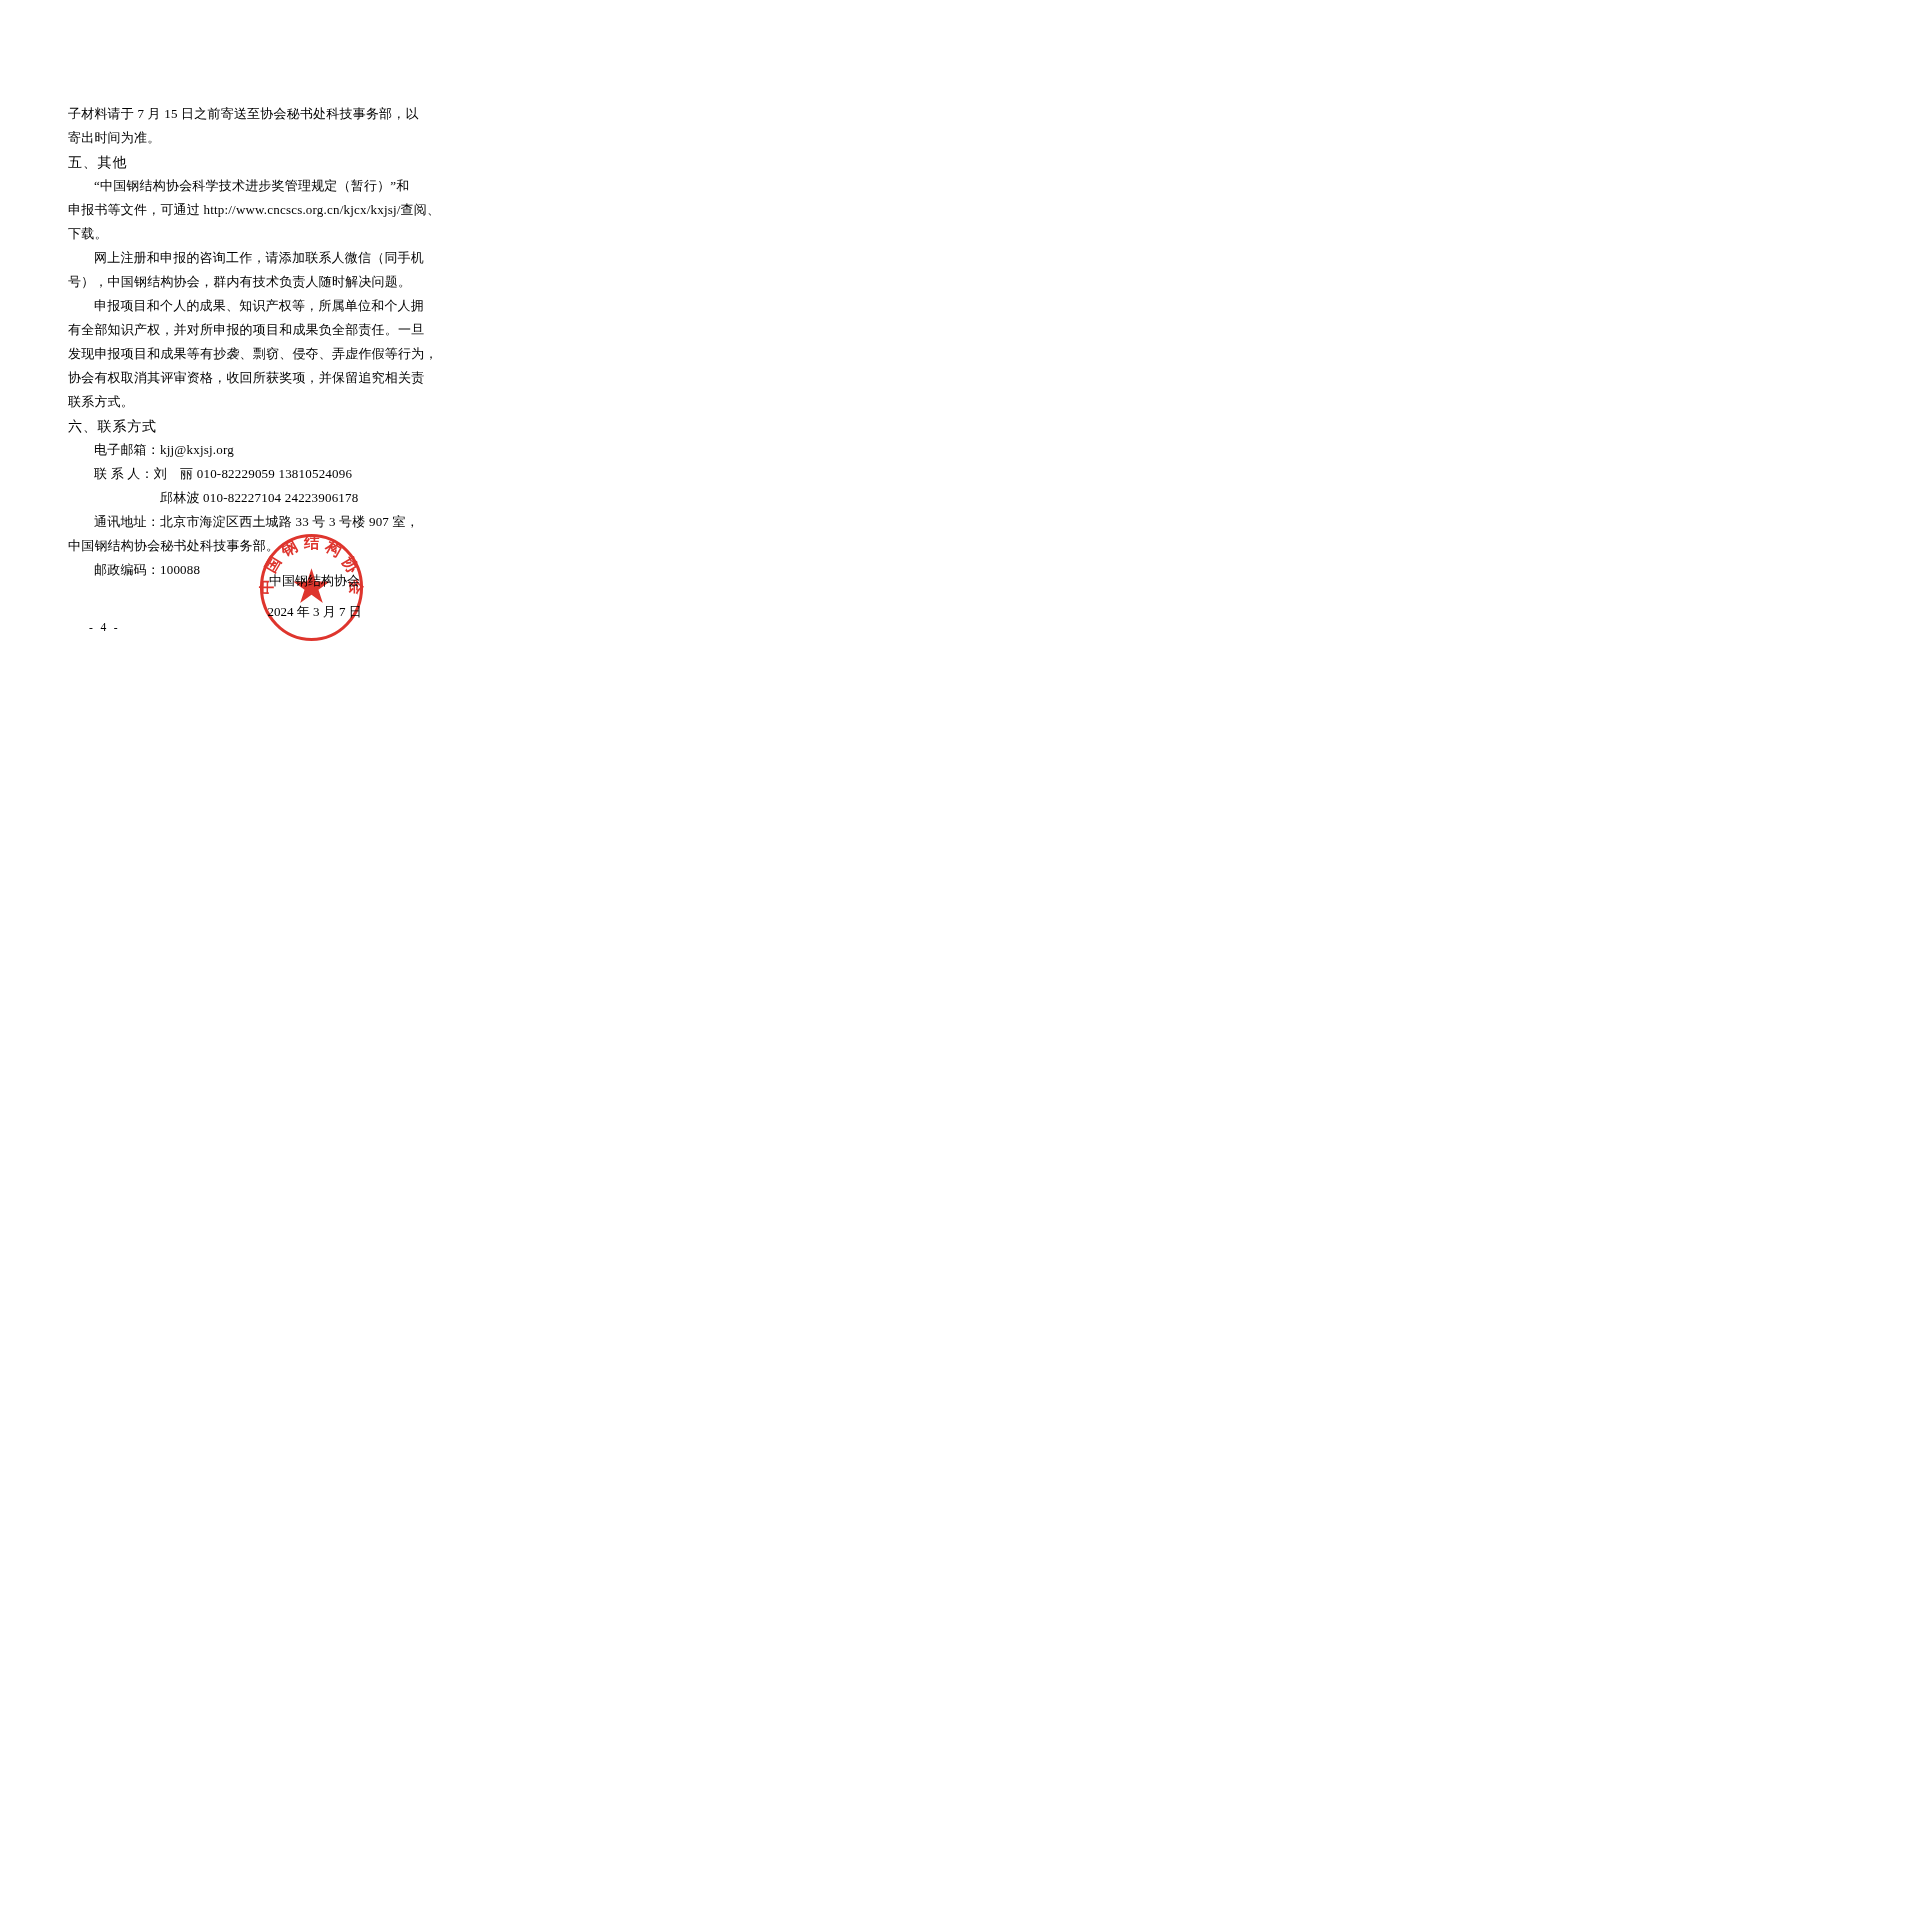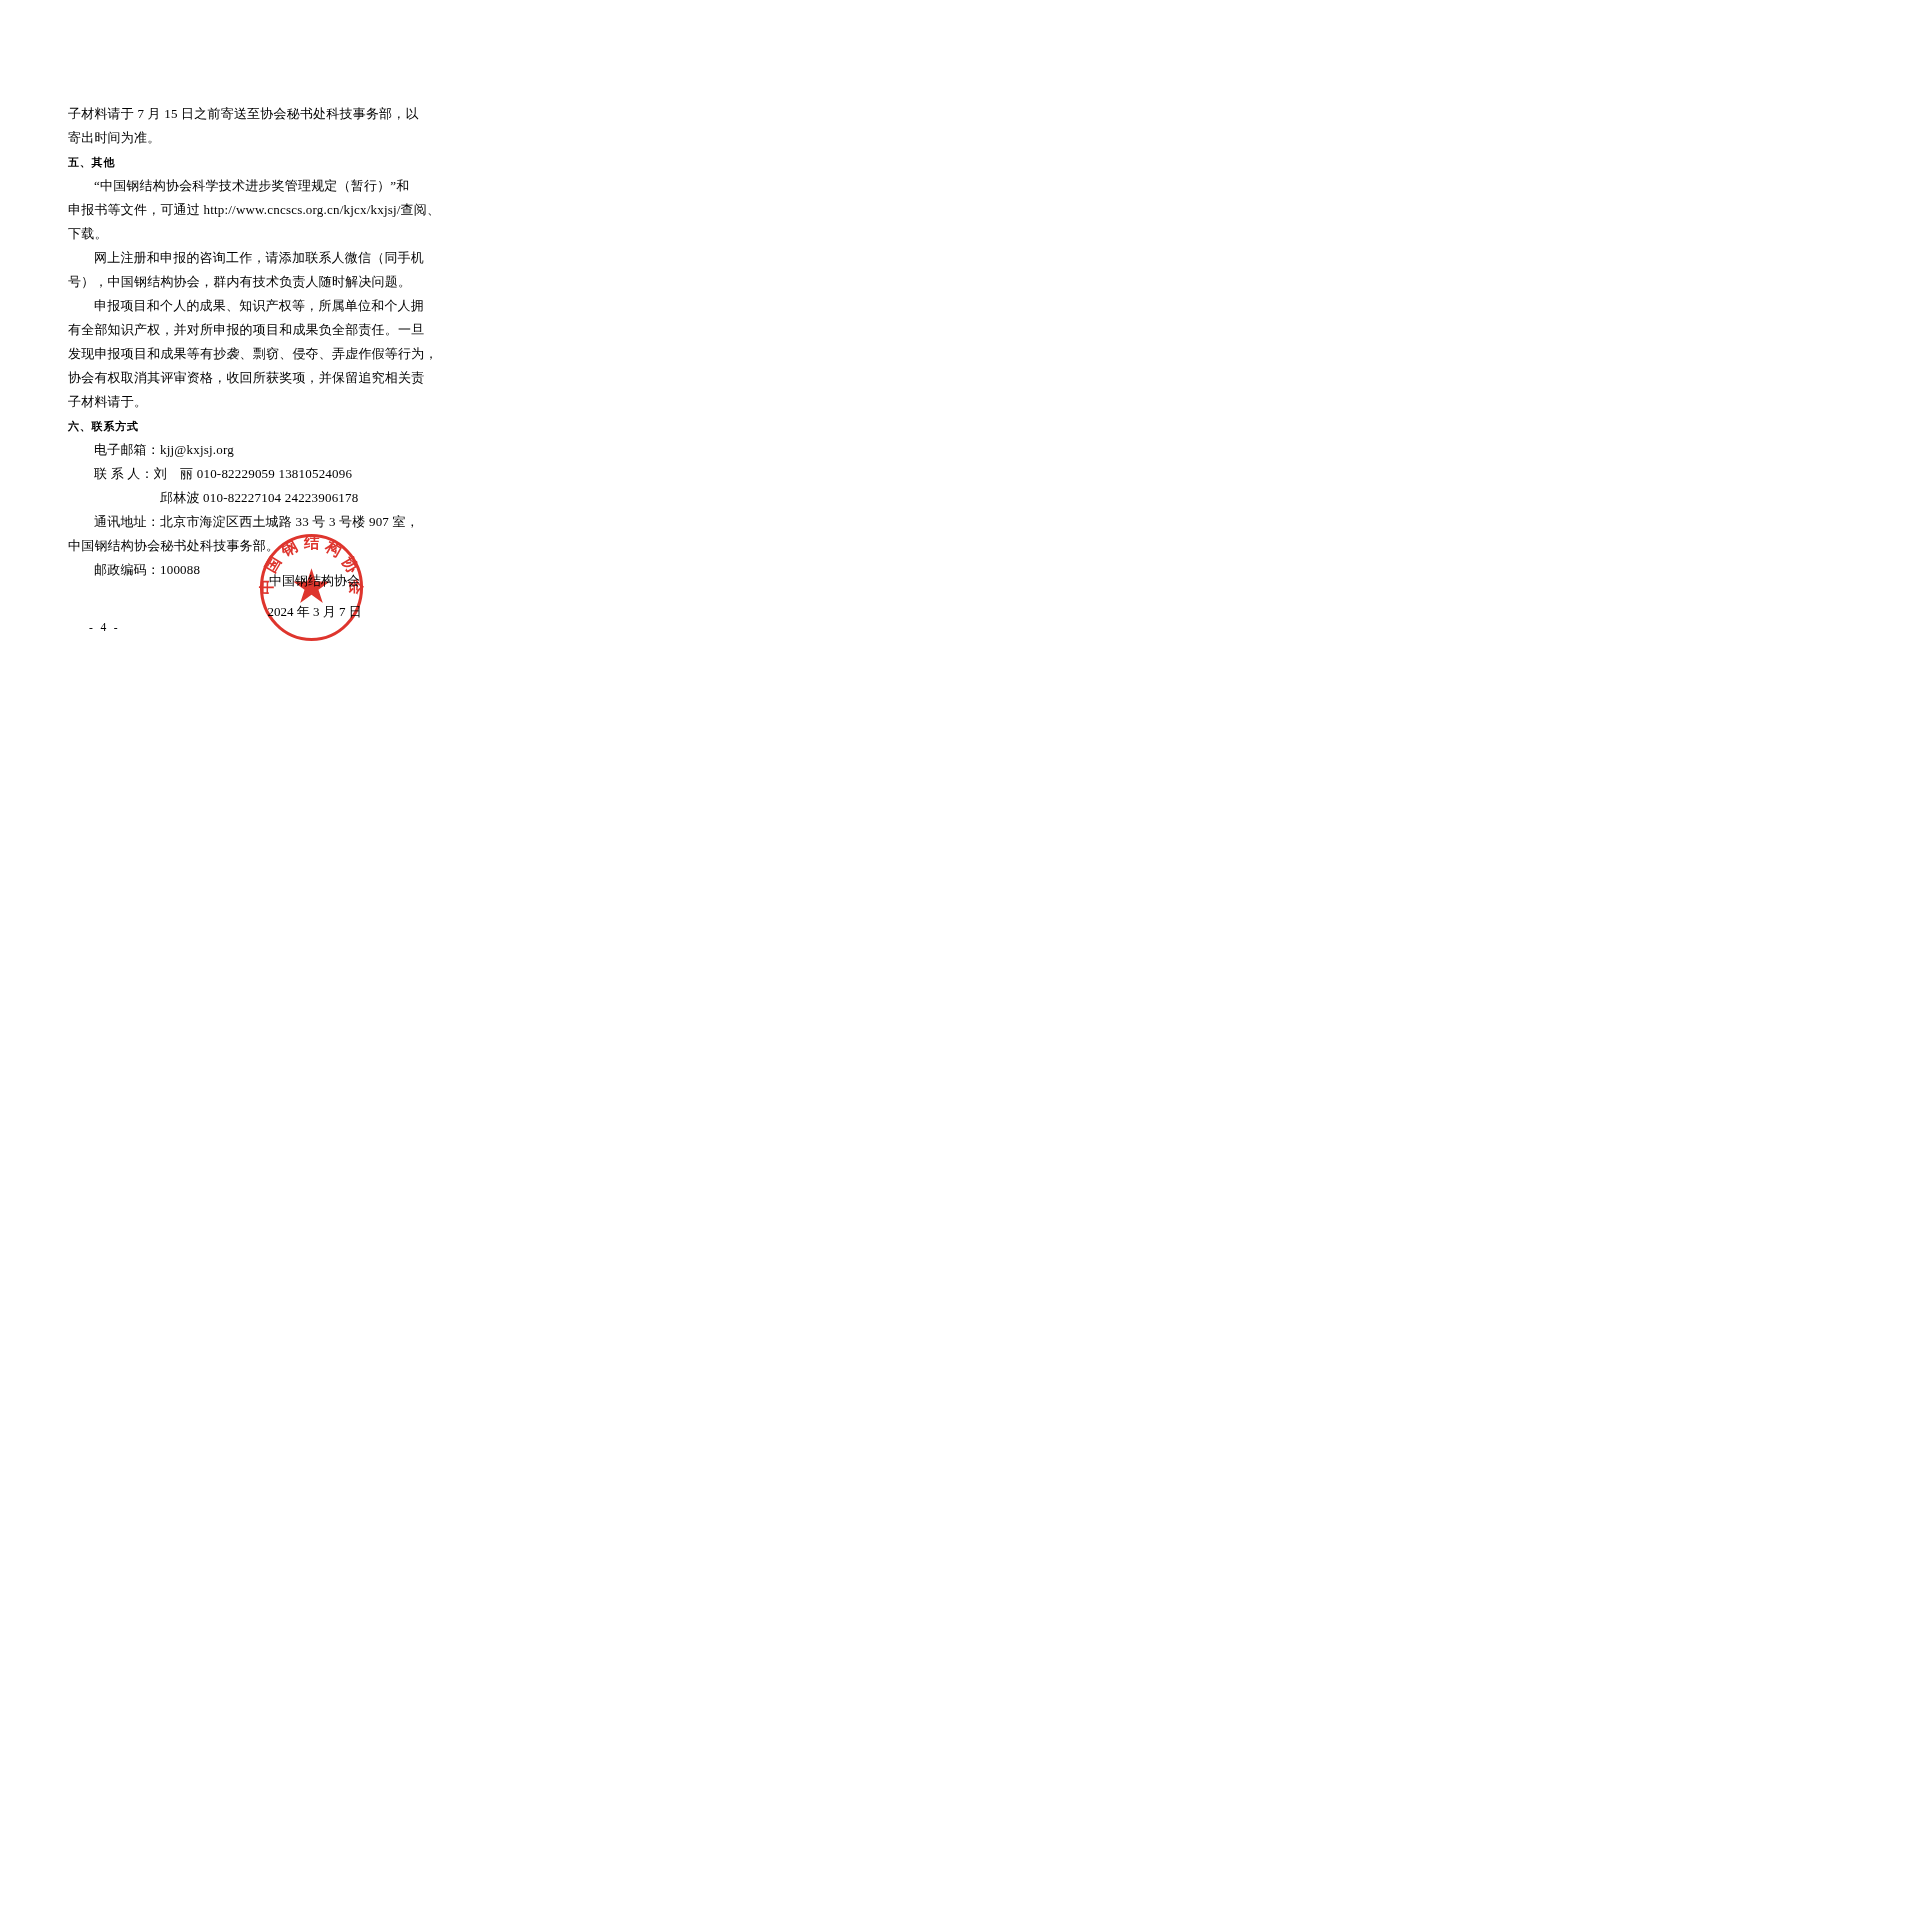--- a/index.html
+++ b/index.html
@@ -28,22 +28,22 @@
     height: 24px;
     line-height: 24px;
     font-size: 13px;
     white-space: nowrap;
     letter-spacing: 0.2px;
   }
   .line.indent { text-indent: 26px; }
   .line.hang   { text-indent: 92px; }
   .line.heading {
     font-family: "Liberation Sans", "DejaVu Sans", sans-serif;
-    font-weight: 700;
-    font-size: 11px;
+    font-weight: 400;
+    font-size: 14px;
     letter-spacing: 0.8px;
   }
   .signature-org, .signature-date {
     position: absolute;
     width: 127px;
     left: 251px;
     text-align: center;
     font-size: 13px;
     line-height: 24px;
     white-space: nowrap;
@@ -89,21 +89,21 @@
     <div class="line heading">五、其他</div>
     <div class="line indent">“中国钢结构协会科学技术进步奖管理规定（暂行）”和</div>
     <div class="line">申报书等文件，可通过 http://www.cncscs.org.cn/kjcx/kxjsj/查阅、</div>
     <div class="line">下载。</div>
     <div class="line indent">网上注册和申报的咨询工作，请添加联系人微信（同手机</div>
     <div class="line">号），中国钢结构协会，群内有技术负责人随时解决问题。</div>
     <div class="line indent">申报项目和个人的成果、知识产权等，所属单位和个人拥</div>
     <div class="line">有全部知识产权，并对所申报的项目和成果负全部责任。一旦</div>
     <div class="line">发现申报项目和成果等有抄袭、剽窃、侵夺、弄虚作假等行为，</div>
     <div class="line">协会有权取消其评审资格，收回所获奖项，并保留追究相关责</div>
-    <div class="line">子材料请于。</div>
+    <div class="line">联系方式。</div>
     <div class="line heading">六、联系方式</div>
     <div class="line indent">电子邮箱：kjj@kxjsj.org</div>
     <div class="line indent">联 系 人：刘　丽 010-82229059 13810524096</div>
     <div class="line hang">邱林波 010-82227104 24223906178</div>
     <div class="line indent">通讯地址：北京市海淀区西土城路 33 号 3 号楼 907 室，</div>
     <div class="line">中国钢结构协会秘书处科技事务部。</div>
     <div class="line indent">邮政编码：100088</div>
   </div>
 
   <div class="stamp">

